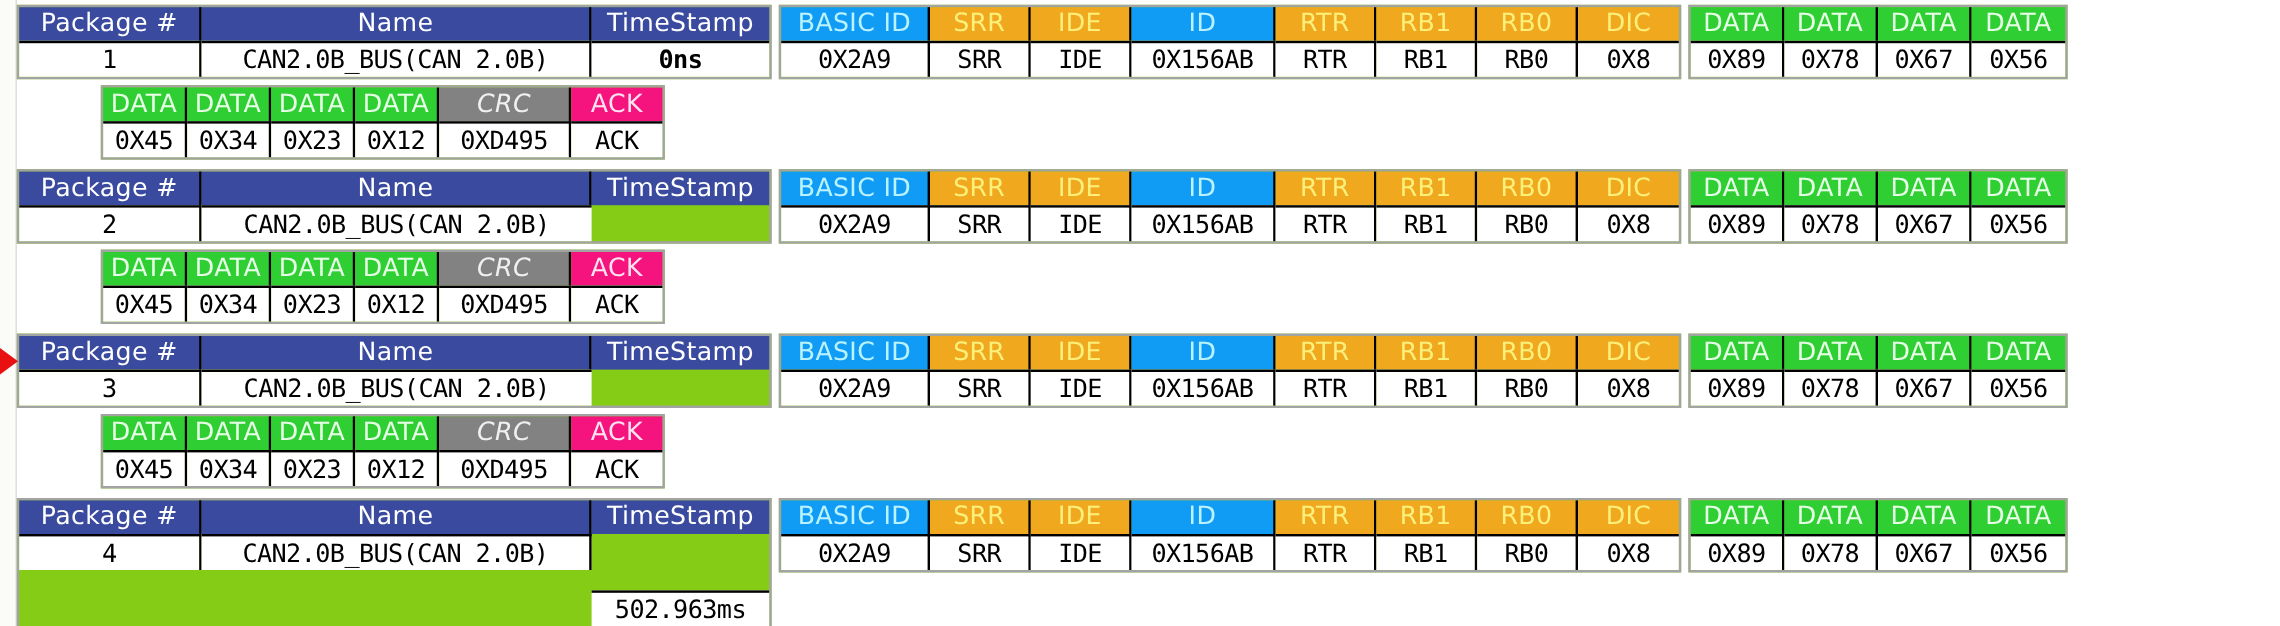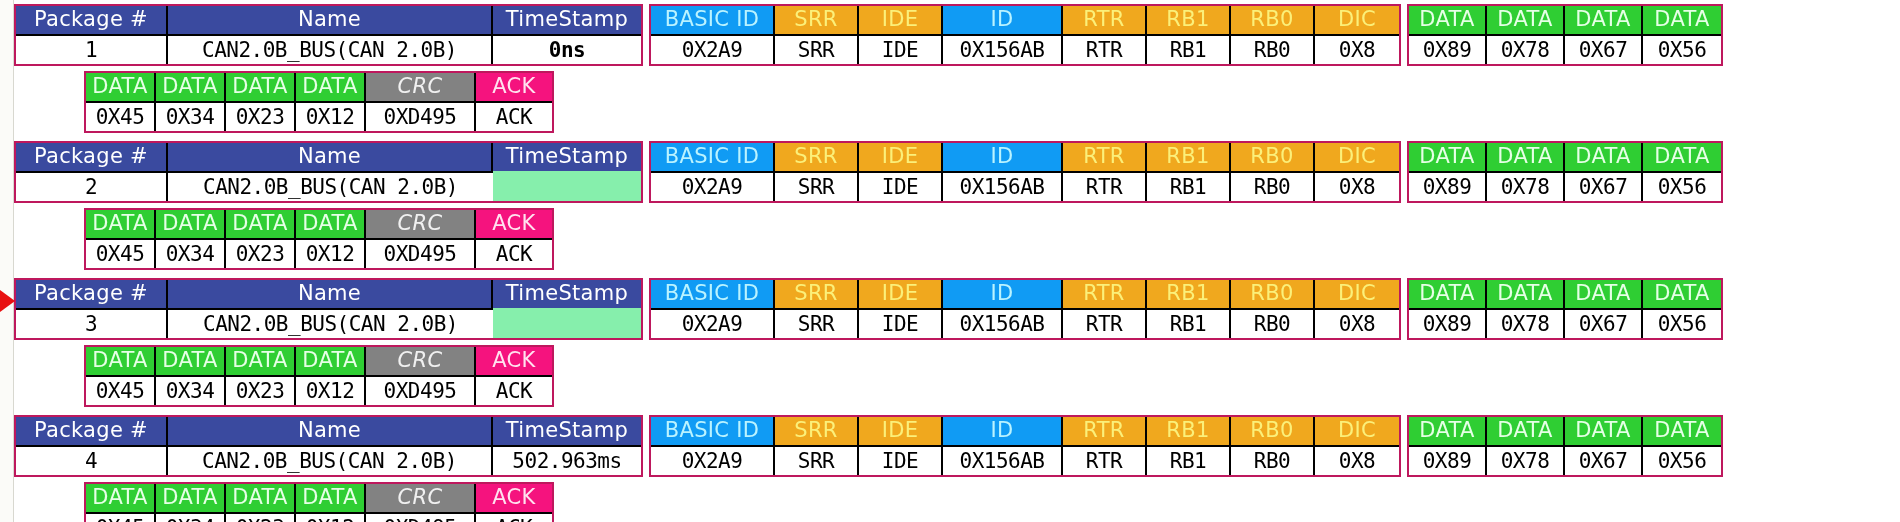--- a/index.html
+++ b/index.html
@@ -45,23 +45,23 @@
   }
 
   
   .main-frame {
     display: flex;
     align-items: flex-start;
     gap: 0;
   }
 
   .seg {
-    border: 2px solid #be185d;
+    border: 2px solid #a3a3a3;
     box-sizing: border-box;
-    background: #86efac;
+    background: #84cc16;
     margin-right: 6px;
   }
   .seg:last-child { margin-right: 0; }
 
   .seg-row {
     display: flex;
   }
 
   .cell {
     box-sizing: border-box;
@@ -348,21 +348,21 @@
         <div class="main-frame">
           <div class="seg" style="width: 629px;">
             <div class="seg-row">
               <div class="cell hdr th-navy" style="width: 152px; flex: 0 0 152px;">Package #</div>
               <div class="cell hdr th-navy" style="width: 325px; flex: 0 0 325px;">Name</div>
               <div class="cell hdr th-navy" style="width: 148px; flex: 0 0 148px;">TimeStamp</div>
             </div>
             <div class="seg-row">
               <div class="cell val" style="width: 152px; flex: 0 0 152px;">4</div>
               <div class="cell val" style="width: 325px; flex: 0 0 325px;">CAN2.0B_BUS(CAN 2.0B)</div>
-              <div class="cell val" style="width: 148px; flex: 0 0 148px;">502.963ms</div>
+              <div class="cell val" style="width: 148px; flex: 0 0 148px; margin-top: 47px;">502.963ms</div>
             </div>
           </div>
           <div class="seg" style="width: 752px;">
             <div class="seg-row">
               <div class="cell hdr th-blue" style="width: 124px; flex: 0 0 124px;">BASIC ID</div>
               <div class="cell hdr th-orange" style="width: 84px; flex: 0 0 84px;">SRR</div>
               <div class="cell hdr th-orange" style="width: 84px; flex: 0 0 84px;">IDE</div>
               <div class="cell hdr th-blue" style="width: 120px; flex: 0 0 120px;">ID</div>
               <div class="cell hdr th-orange" style="width: 84px; flex: 0 0 84px;">RTR</div>
               <div class="cell hdr th-orange" style="width: 84px; flex: 0 0 84px;">RB1</div>

